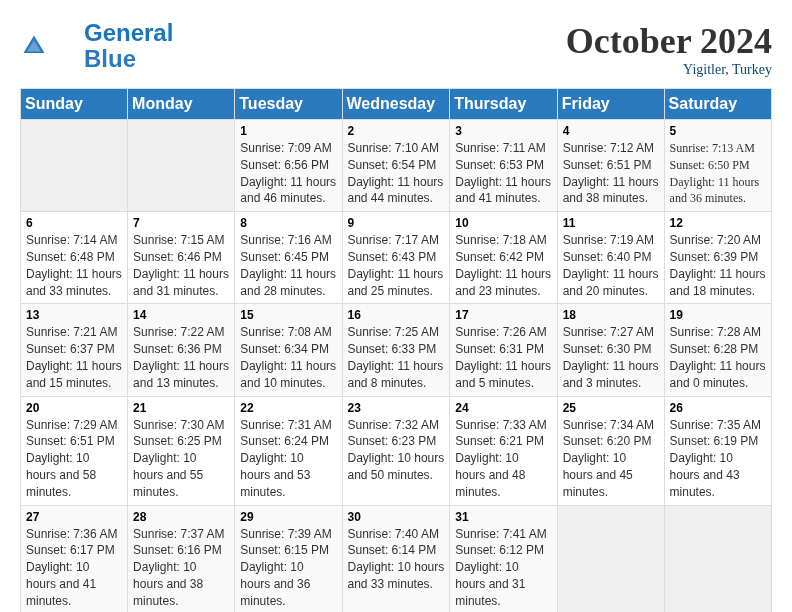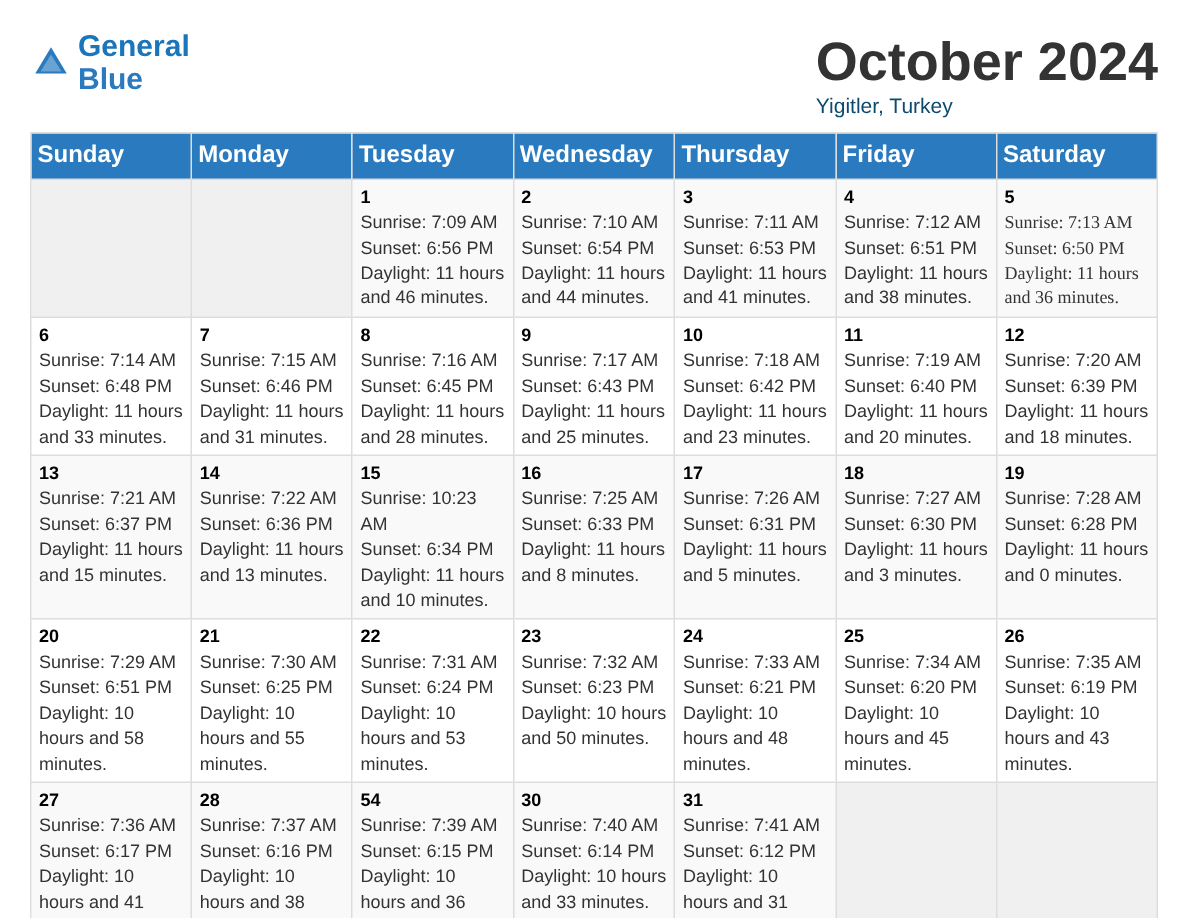--- a/index.html
+++ b/index.html
@@ -15,33 +15,36 @@
       justify-content: space-between;
       align-items: flex-start;
       margin-bottom: 10px;
     }
     .logo {
       display: flex;
       align-items: center;
       gap: 4px;
     }
     .logo-text {
-      font-size: 20px;
+      font-size: 24px;
       font-weight: bold;
       color: #333;
       line-height: 1.1;
+      margin-left: 32px;
     }
     .logo-text span {
       color: #1a75bb;
     }
     .logo-icon {
       width: 28px;
       height: 28px;
     }
     .title-section {
+      text-align: right;
+      font-family: Liberation Serif, serif;
     }
     .month-title {
       font-size: 36px;
       font-weight: bold;
       color: #333;
     }
     .subtitle {
       font-size: 14px;
       color: #0c4a6e;
     }
@@ -206,21 +209,21 @@
 Daylight: 11 hours and 15 minutes.</div>
         </td>
         <td>
           <span class="day-num">14</span>
           <div class="day-info" style="white-space: pre-line;">Sunrise: 7:22 AM
 Sunset: 6:36 PM
 Daylight: 11 hours and 13 minutes.</div>
         </td>
         <td>
           <span class="day-num">15</span>
-          <div class="day-info" style="white-space: pre-line;">Sunrise: 10:23 AM
+          <div class="day-info" style="white-space: pre-line;">Sunrise: 7:08 AM
 Sunset: 6:34 PM
 Daylight: 11 hours and 10 minutes.</div>
         </td>
         <td>
           <span class="day-num">16</span>
           <div class="day-info" style="white-space: pre-line;">Sunrise: 7:25 AM
 Sunset: 6:33 PM
 Daylight: 11 hours and 8 minutes.</div>
         </td>
         <td>
@@ -293,21 +296,21 @@
 Sunset: 6:17 PM
 Daylight: 10 hours and 41 minutes.</div>
         </td>
         <td>
           <span class="day-num">28</span>
           <div class="day-info" style="white-space: pre-line;">Sunrise: 7:37 AM
 Sunset: 6:16 PM
 Daylight: 10 hours and 38 minutes.</div>
         </td>
         <td>
-          <span class="day-num">54</span>
+          <span class="day-num">29</span>
           <div class="day-info" style="white-space: pre-line;">Sunrise: 7:39 AM
 Sunset: 6:15 PM
 Daylight: 10 hours and 36 minutes.</div>
         </td>
         <td>
           <span class="day-num">30</span>
           <div class="day-info" style="white-space: pre-line;">Sunrise: 7:40 AM
 Sunset: 6:14 PM
 Daylight: 10 hours and 33 minutes.</div>
         </td>

